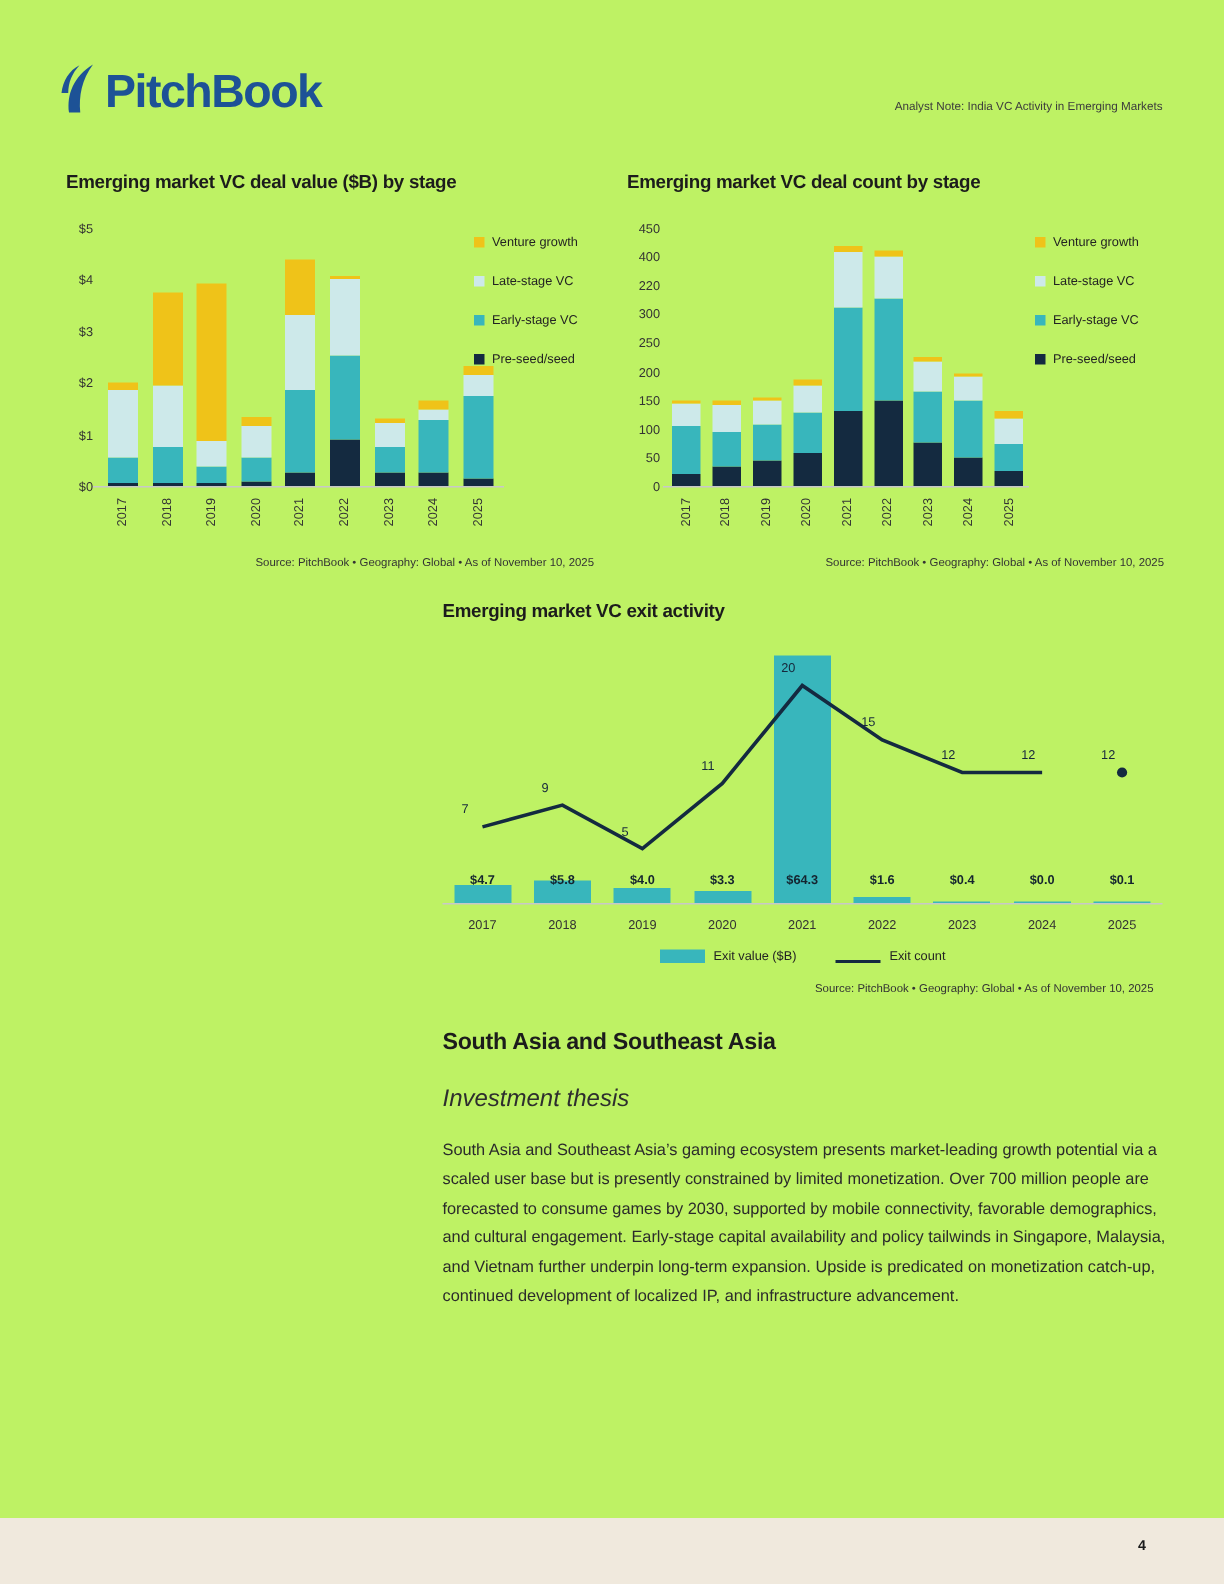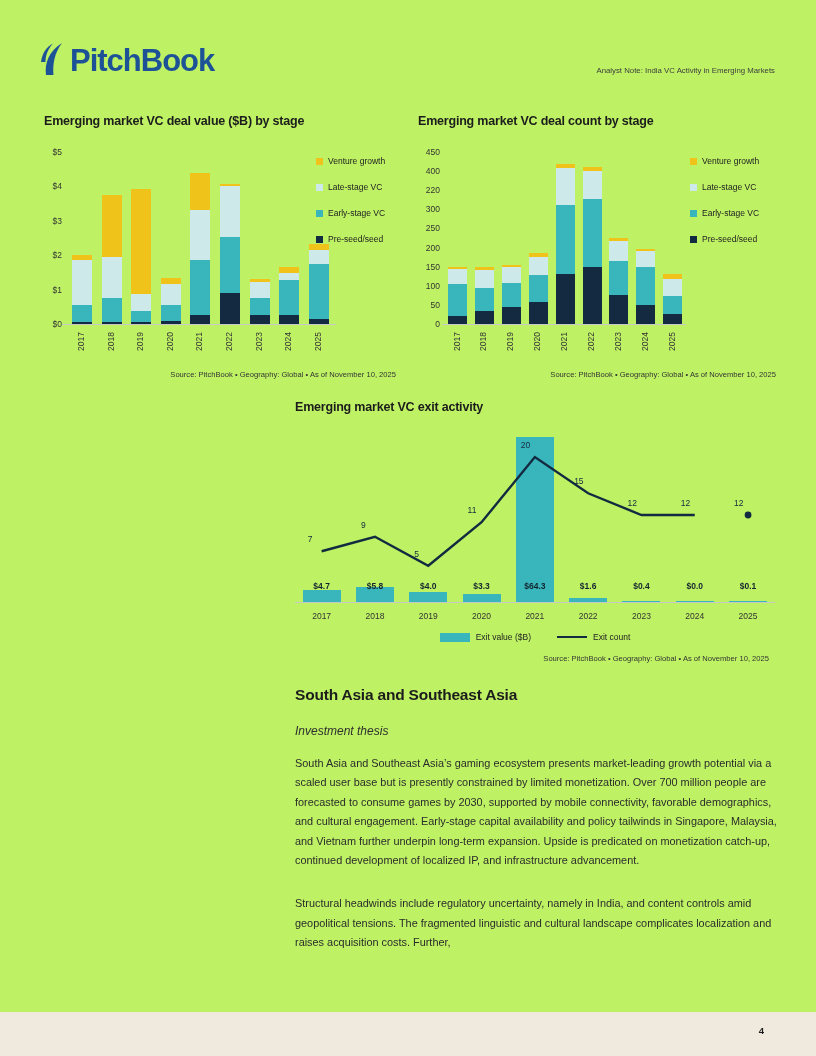--- a/index.html
+++ b/index.html
@@ -28,29 +28,29 @@
   .legend { position:absolute; }
   .lgitem { position:absolute; left:0; display:flex; align-items:center; gap:5px; white-space:nowrap; }
   .swatch { width:7px; height:7px; flex:0 0 auto; }
   .lgtext { font-size:8.5px; color:#222; }
   .source { position:absolute; font-size:7.6px; color:#333; white-space:nowrap; }
 
   
   .vlab { position:absolute; font-size:8.5px; font-weight:bold; color:#14242f; text-align:center; }
   .clab { position:absolute; font-size:8.5px; color:#16283c; }
   .exit-legend { position:absolute; left:0; width:100%; display:flex; justify-content:center; align-items:center; gap:26px; }
-  .exit-legend .item { display:flex; align-items:center; gap:6px; font-size:8.5px; color:#222; }
+  .exit-legend .item { display:flex; align-items:flex-end; gap:6px; font-size:8.5px; color:#222; }
   .exit-legend .bar-swatch { width:30px; height:9px; }
   .exit-legend .line-swatch { width:30px; height:2.5px; }
   svg.overlay { position:absolute; left:0; top:0; pointer-events:none; }
 
   
   .text-col { position:absolute; left:295px; top:686px; width:482px; }
   .text-col h2 { font-size:15.5px; font-weight:bold; color:#1c1c1c; margin-bottom:20px; letter-spacing:-0.2px; }
-  .sub-label { font-size:12px; font-style:italic; color:#2e2e2e; margin-bottom:16px; }
+  .sub-label { font-size:16px; font-style:italic; color:#2e2e2e; margin-bottom:16px; }
   .text-col p { font-size:10.9px; line-height:1.78; color:#2b2b2b; margin-bottom:24px; }
 
   
   .footer { position:absolute; left:0; bottom:0; width:100%; height:44px; background:#f0e9dd; }
   .page-num { position:absolute; right:52px; top:13px; font-size:9.5px; font-weight:bold; color:#1b1b1b; }
 </style>
 </head>
 <body>
 
 <div class="page">
@@ -277,20 +277,19 @@
         <span>Exit count</span>
       </div>
     </div>
     <div class="source" style="top:256px; right:6px;">Source: PitchBook • Geography: Global • As of November 10, 2025</div>
   </div>
 
   <div class="text-col">
     <h2>South Asia and Southeast Asia</h2>
     <div class="sub-label">Investment thesis</div>
     <p>South Asia and Southeast Asia’s gaming ecosystem presents market-leading growth potential via a scaled user base but is presently constrained by limited monetization. Over 700 million people are forecasted to consume games by 2030, supported by mobile connectivity, favorable demographics, and cultural engagement. Early-stage capital availability and policy tailwinds in Singapore, Malaysia, and Vietnam further underpin long-term expansion. Upside is predicated on monetization catch-up, continued development of localized IP, and infrastructure advancement.</p>
-    <p>Structural headwinds include regulatory uncertainty, namely in India, and content controls amid geopolitical tensions. The fragmented linguistic and cultural landscape complicates localization and raises acquisition costs. Further,</p>
   </div>
 
   <div class="footer">
     <span class="page-num">4</span>
   </div>
 
 </div>
 
 </body></html>

